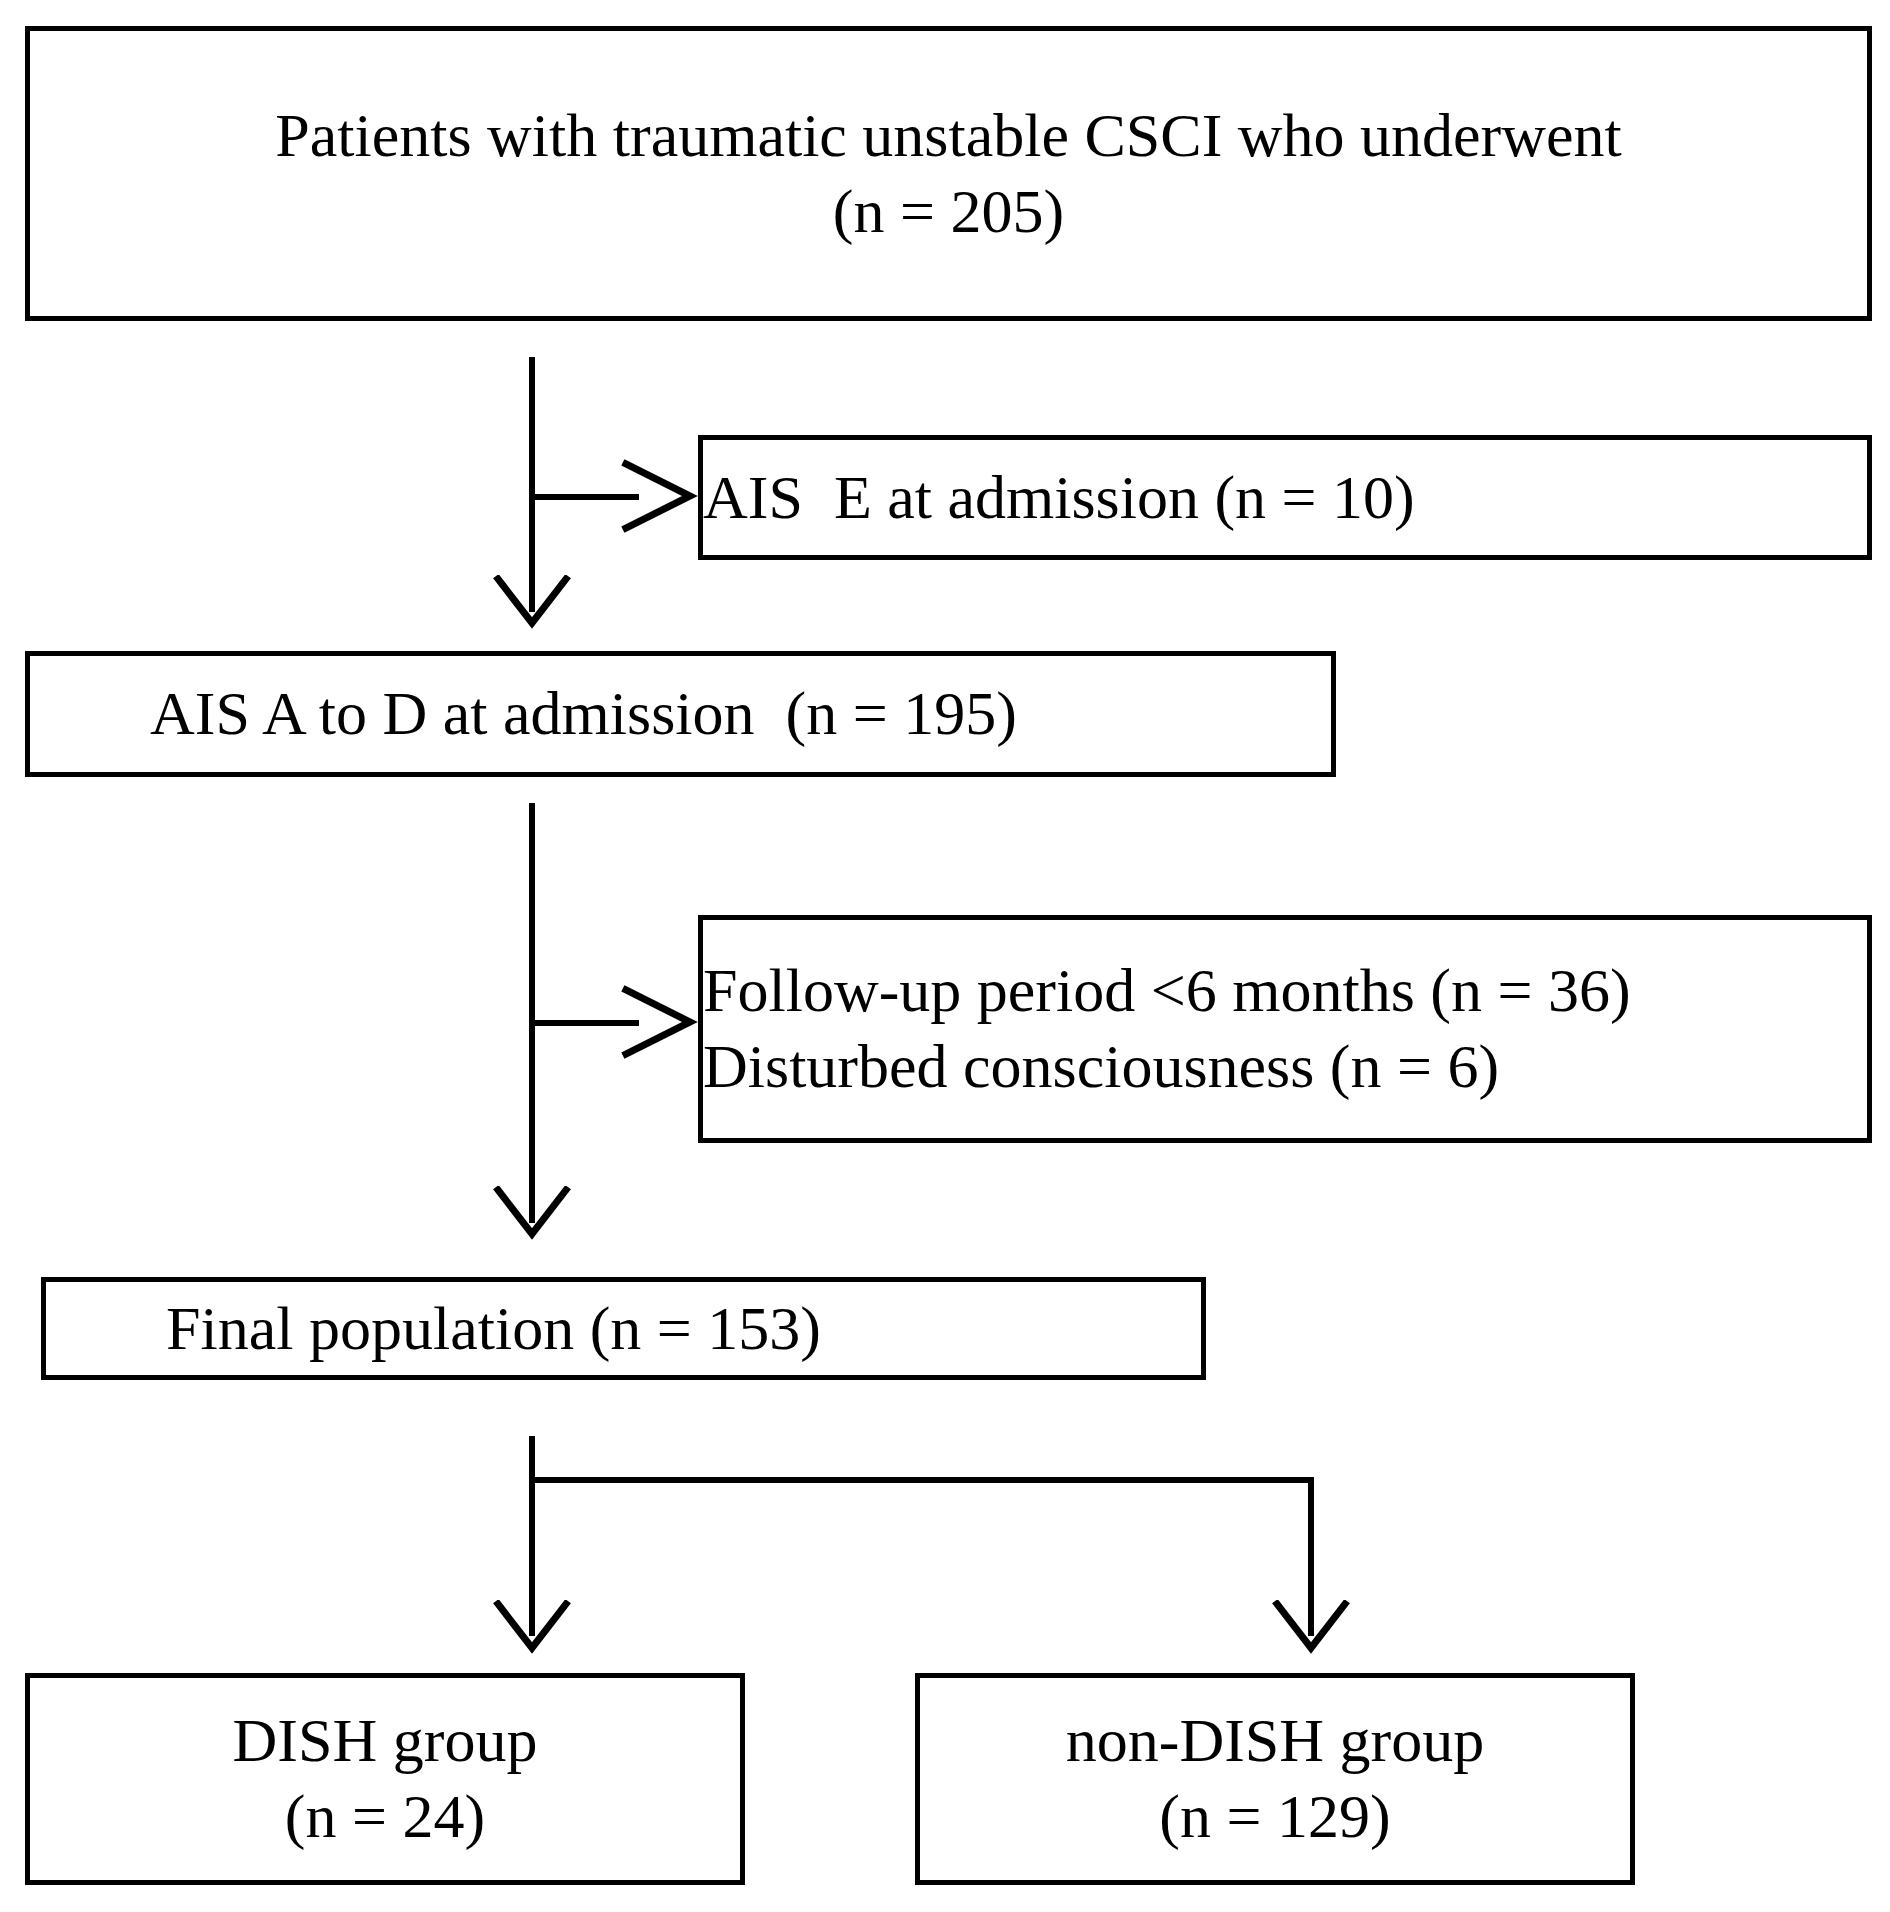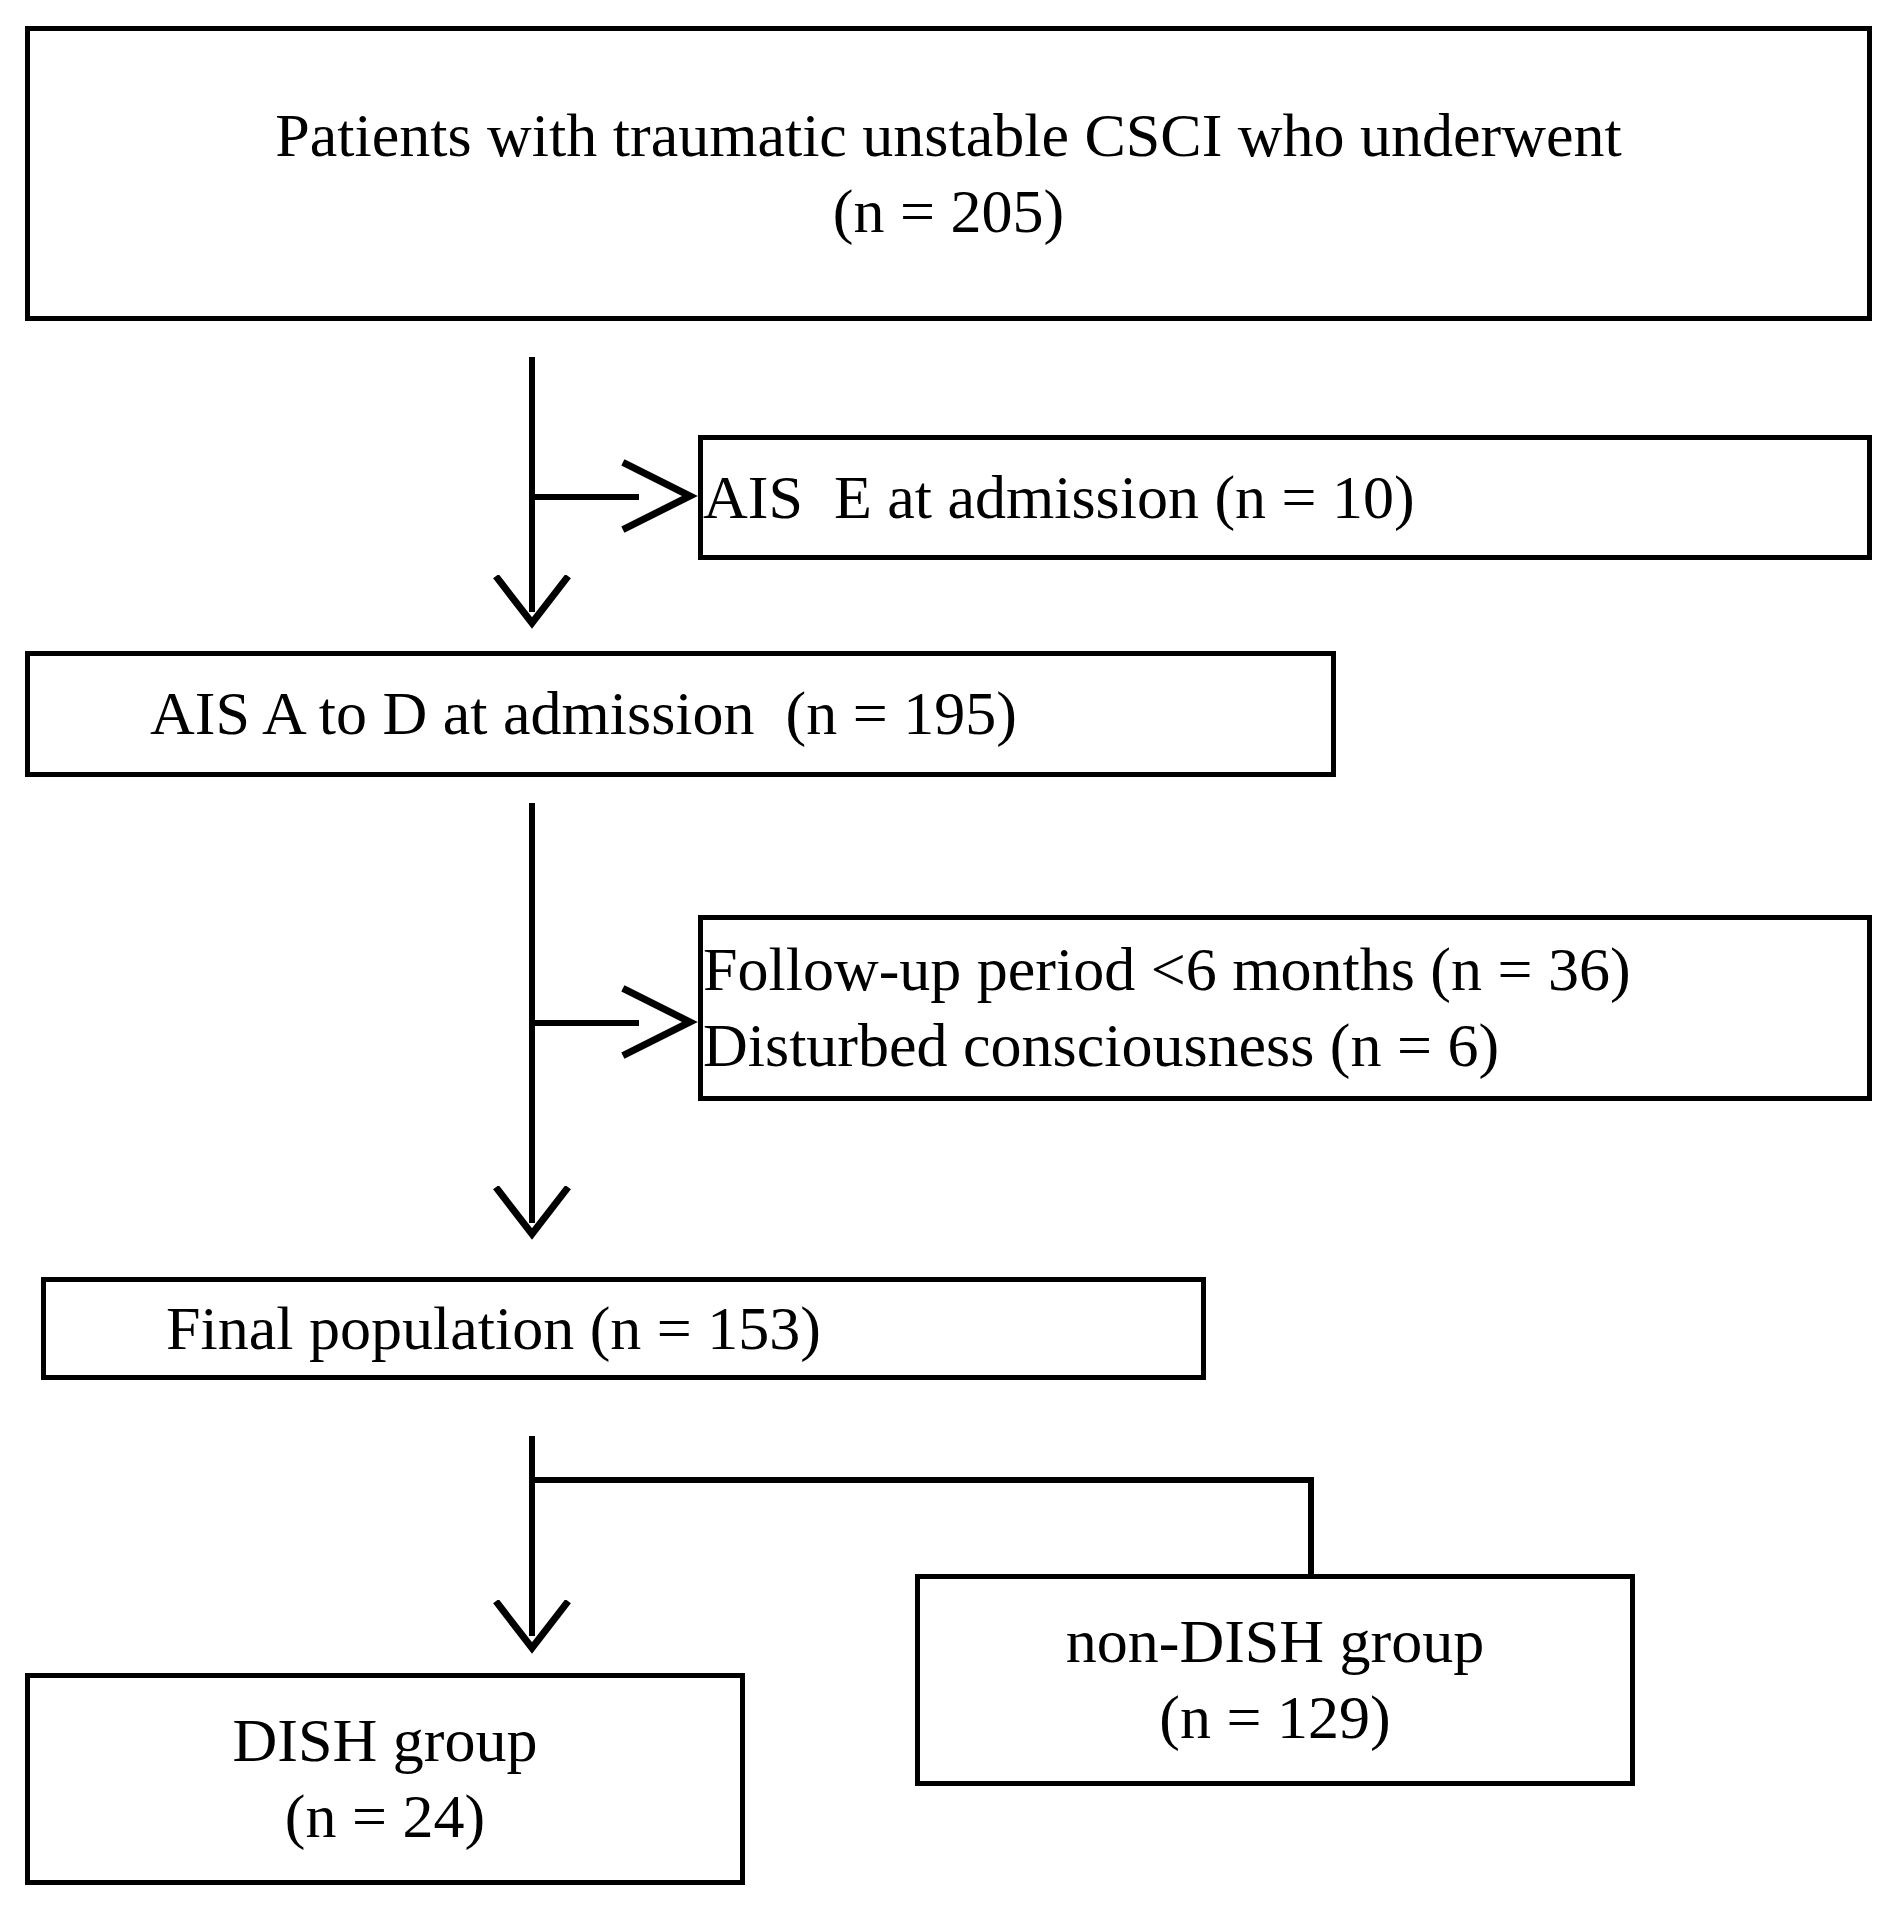--- a/index.html
+++ b/index.html
@@ -34,24 +34,24 @@
     white-space: pre;
   }
   .node.center { align-items: center; text-align: center; }
   .node.lpad { align-items: flex-start; text-align: left; }
   .node.cpad { align-items: center; text-align: center; }
 
   
   #node-cohort      { left: 25px;  top: 26px;   width: 1847px; height: 295px; }
   #node-ais-e       { left: 698px; top: 435px;  width: 1174px; height: 125px; }
   #node-ais-ad      { left: 25px;  top: 651px;  width: 1311px; height: 126px; }
-  #node-exclusions  { left: 698px; top: 915px;  width: 1174px; height: 186px; }
+  #node-exclusions  { left: 698px; top: 915px;  width: 1174px; height: 228px; }
   #node-final       { left: 25px;  top: 1277px; width: 1165px; height: 103px; margin-left: 16px; }
   #node-dish        { left: 25px;  top: 1673px; width: 720px;  height: 212px; }
-  #node-nondish     { left: 915px; top: 1574px; width: 720px;  height: 212px; }
+  #node-nondish     { left: 915px; top: 1673px; width: 720px;  height: 212px; }
 
   #node-ais-ad .line,
   #node-final .line { padding-left: 120px; }
   #node-ais-e .line { padding-left: 0px; }
 
   
   .vline {
     position: absolute;
     width: 6px;
     background: #000000;

